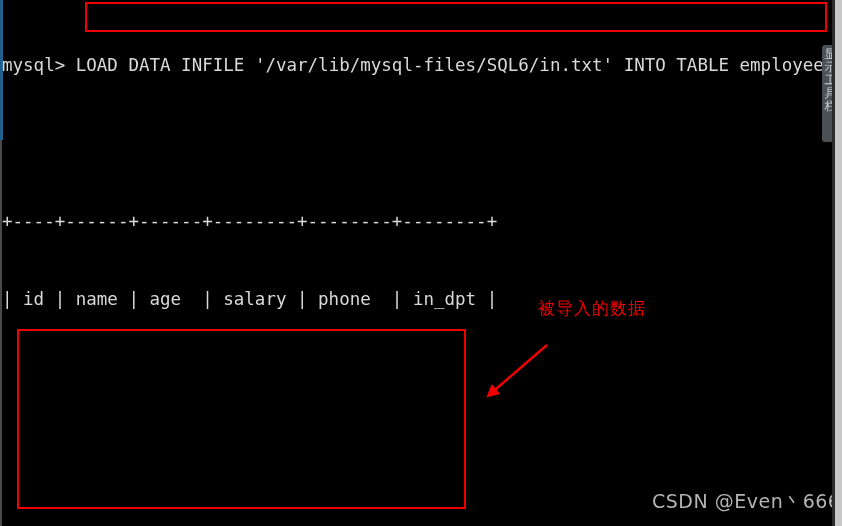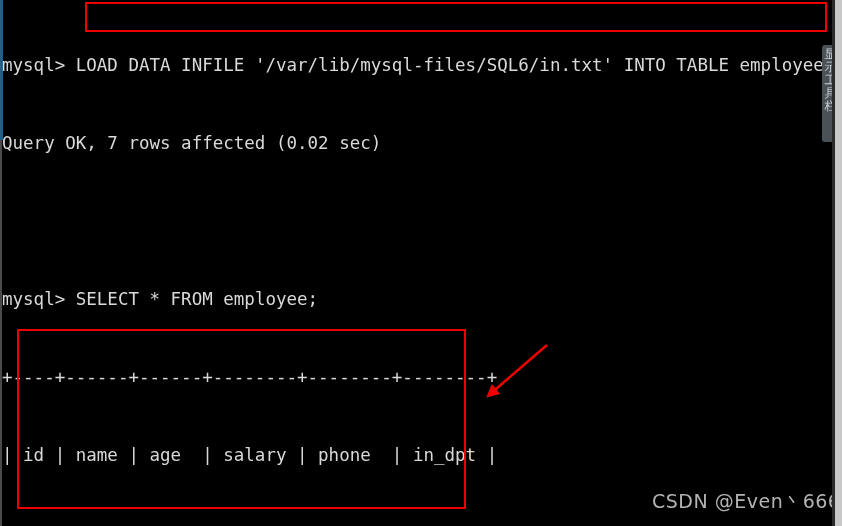--- a/index.html
+++ b/index.html
@@ -139,23 +139,21 @@
 </head>
 <body>
 
 <div id="screen">
 
   <div class="left-edge-strip"></div>
   <div class="left-edge-strip2"></div>
 
   <div class="term">
     <div class="line"><span>mysql&gt; </span><span>LOAD DATA INFILE '/var/lib/mysql-files/SQL6/in.txt' INTO TABLE employee;</span></div>
-    <div class="line">Query OK, 7 rows affected (0.02 sec)</div>
     <div class="line"></div>
-    <div class="line"><span>mysql&gt; </span><span>SELECT * FROM employee;</span></div>
     <div class="line">+----+------+------+--------+--------+--------+</div>
     <div class="line">| id | name | age  | salary | phone  | in_dpt |</div>
     
     
     
     
     
     
     
     
@@ -163,20 +161,21 @@
     
     
     
     
     
   </div>
 
   <div class="red-box" id="cmd-box"></div>
   <div class="red-box" id="rows-box"></div>
 
+  <div class="annotation">被导入的数据</div>
 
   <svg id="arrow-svg" viewBox="0 0 100 75">
     <defs>
       <marker id="arrowhead" markerWidth="5" markerHeight="5" refX="3.6" refY="2.5" orient="auto">
         <polygon points="0,0 5,2.5 0,5" fill="#ee0000"></polygon>
       </marker>
     </defs>
     <line x1="77" y1="10" x2="19" y2="60" stroke="#ee0000" stroke-width="2.6" marker-end="url(#arrowhead)"></line>
   </svg>
 

